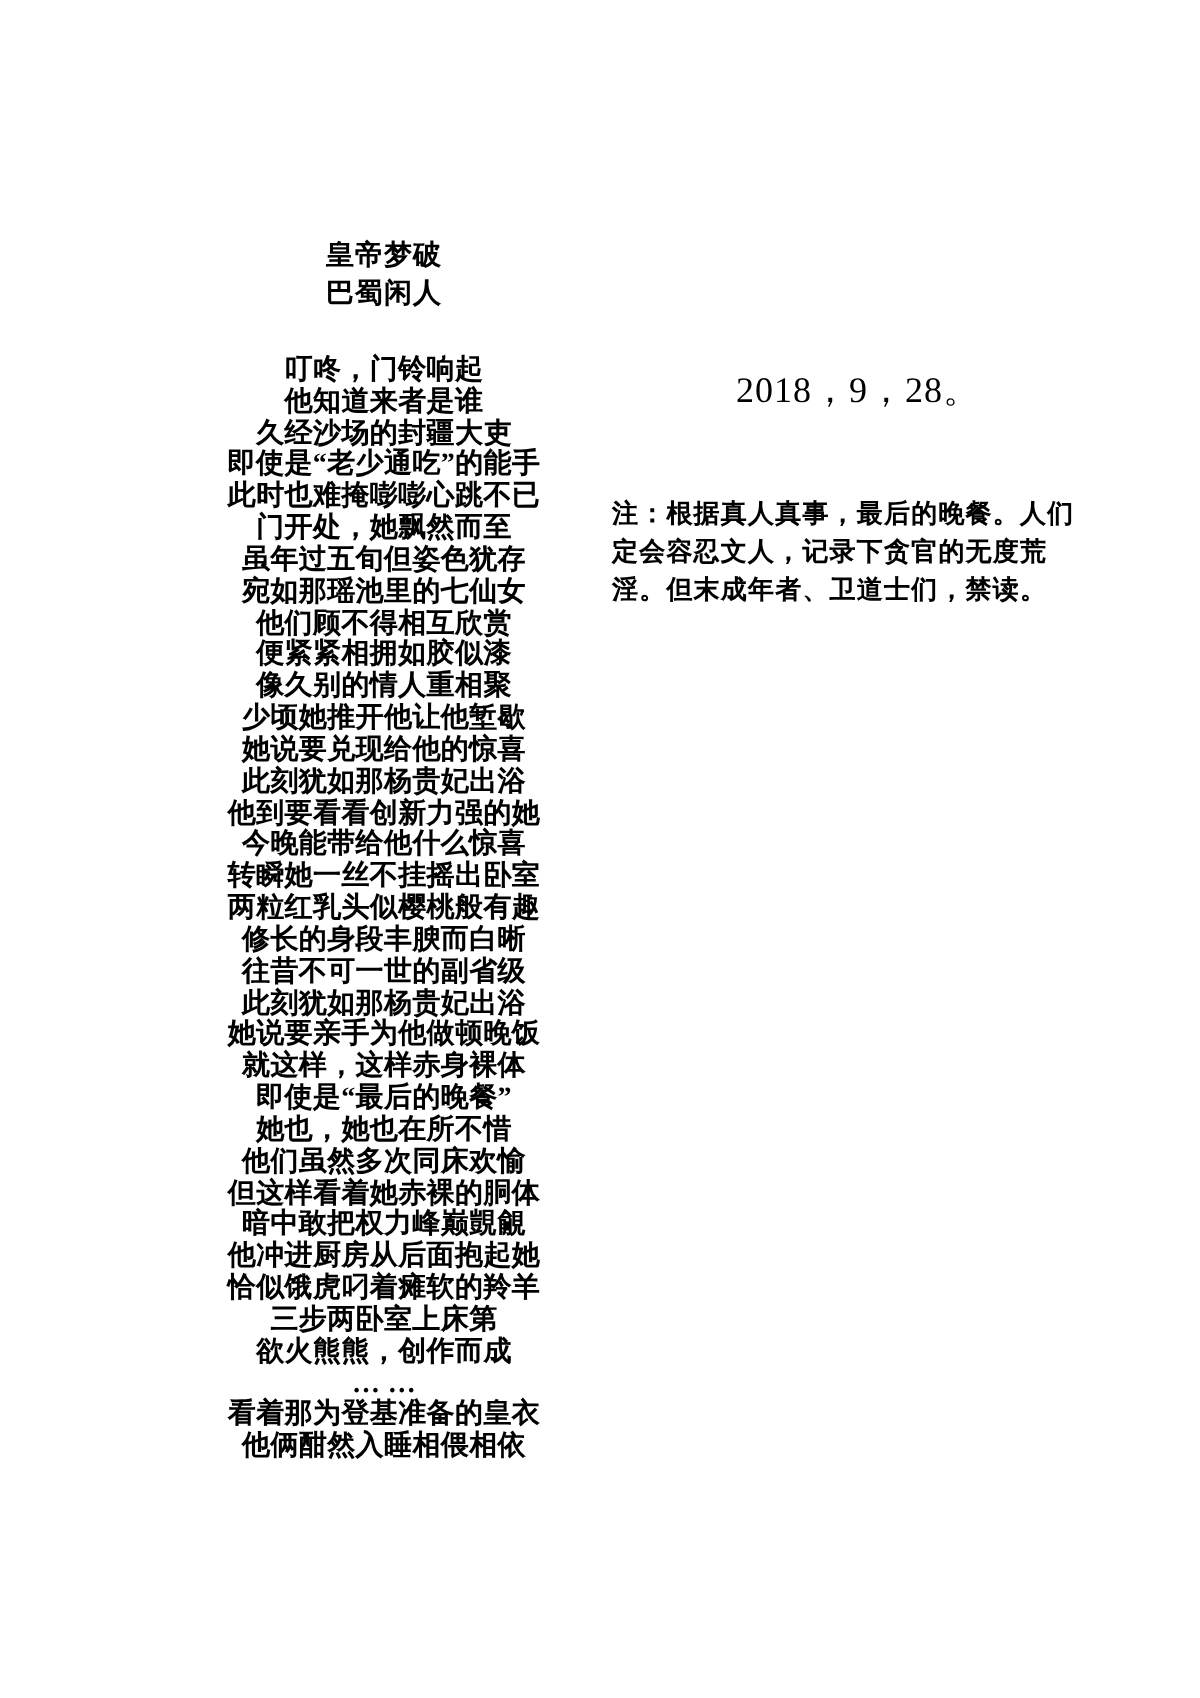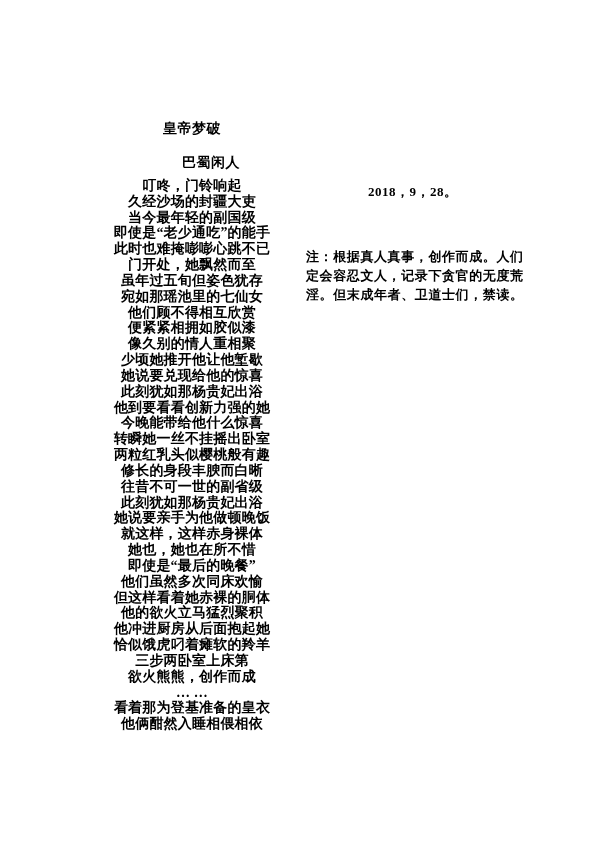--- a/index.html
+++ b/index.html
@@ -28,44 +28,43 @@
     text-align: center;
   }
   .doc-title {
     top: 121px;
     font-size: 14px;
     font-weight: bold;
     letter-spacing: 0.5px;
     line-height: 16px;
   }
   .doc-author {
-    top: 155px;
+    top: 140px;
     font-size: 14px;
     font-weight: bold;
     letter-spacing: 0.5px;
     line-height: 16px;
-    padding-left: 19px;
   }
   .poem {
     top: 178px;
     font-size: 14px;
     font-weight: bold;
     line-height: 15.84px;
   }
   .poem .poem-line {
     height: 15.84px;
     white-space: nowrap;
     letter-spacing: 0.2px;
   }
   .date-line {
     position: absolute;
     left: 368px;
     top: 183px;
-    font-size: 13px;
-    font-weight: bold;
+    font-size: 18px;
+    font-weight: normal;
     letter-spacing: 0.5px;
     white-space: nowrap;
   }
   .note {
     position: absolute;
     left: 306px;
     top: 247px;
     width: 240px;
     font-size: 13px;
     font-weight: bold;
@@ -82,54 +81,54 @@
 
 <div class="page">
 
   <div class="center-col doc-title">皇帝梦破</div>
 
   <div class="center-col doc-author">巴蜀闲人</div>
 
   <div class="date-line">2018，9，28。</div>
 
   <div class="note">
-      <div class="note-line">注：根据真人真事，创作而成。人们</div>
+      <div class="note-line">注：根据真人真事，最后的晚餐。人们</div>
       <div class="note-line">定会容忍文人，记录下贪官的无度荒</div>
       <div class="note-line">淫。但末成年者、卫道士们，禁读。</div>
     </div>
 
   <div class="center-col poem">
       <div class="poem-line">叮咚，门铃响起</div>
+      <div class="poem-line">他知道来者是谁</div>
       <div class="poem-line">久经沙场的封疆大吏</div>
-      <div class="poem-line">当今最年轻的副国级</div>
       <div class="poem-line">即使是“老少通吃”的能手</div>
       <div class="poem-line">此时也难掩嘭嘭心跳不已</div>
       <div class="poem-line">门开处，她飘然而至</div>
       <div class="poem-line">虽年过五旬但姿色犹存</div>
       <div class="poem-line">宛如那瑶池里的七仙女</div>
       <div class="poem-line">他们顾不得相互欣赏</div>
       <div class="poem-line">便紧紧相拥如胶似漆</div>
       <div class="poem-line">像久别的情人重相聚</div>
       <div class="poem-line">少顷她推开他让他堑歇</div>
       <div class="poem-line">她说要兑现给他的惊喜</div>
       <div class="poem-line">此刻犹如那杨贵妃出浴</div>
       <div class="poem-line">他到要看看创新力强的她</div>
       <div class="poem-line">今晚能带给他什么惊喜</div>
       <div class="poem-line">转瞬她一丝不挂摇出卧室</div>
       <div class="poem-line">两粒红乳头似樱桃般有趣</div>
       <div class="poem-line">修长的身段丰腴而白晰</div>
       <div class="poem-line">往昔不可一世的副省级</div>
       <div class="poem-line">此刻犹如那杨贵妃出浴</div>
       <div class="poem-line">她说要亲手为他做顿晚饭</div>
       <div class="poem-line">就这样，这样赤身裸体</div>
+      <div class="poem-line">即使是“最后的晚餐”</div>
       <div class="poem-line">她也，她也在所不惜</div>
-      <div class="poem-line">即使是“最后的晚餐”</div>
       <div class="poem-line">他们虽然多次同床欢愉</div>
       <div class="poem-line">但这样看着她赤裸的胴体</div>
-      <div class="poem-line">他的欲火立马猛烈聚积</div>
+      <div class="poem-line">暗中敢把权力峰巅覬覦</div>
       <div class="poem-line">他冲进厨房从后面抱起她</div>
       <div class="poem-line">恰似饿虎叼着瘫软的羚羊</div>
       <div class="poem-line">三步两卧室上床第</div>
       <div class="poem-line">欲火熊熊，创作而成</div>
       <div class="poem-line">… …</div>
       <div class="poem-line">看着那为登基准备的皇衣</div>
       <div class="poem-line">他俩酣然入睡相偎相依</div>
     </div>
 
 </div>

